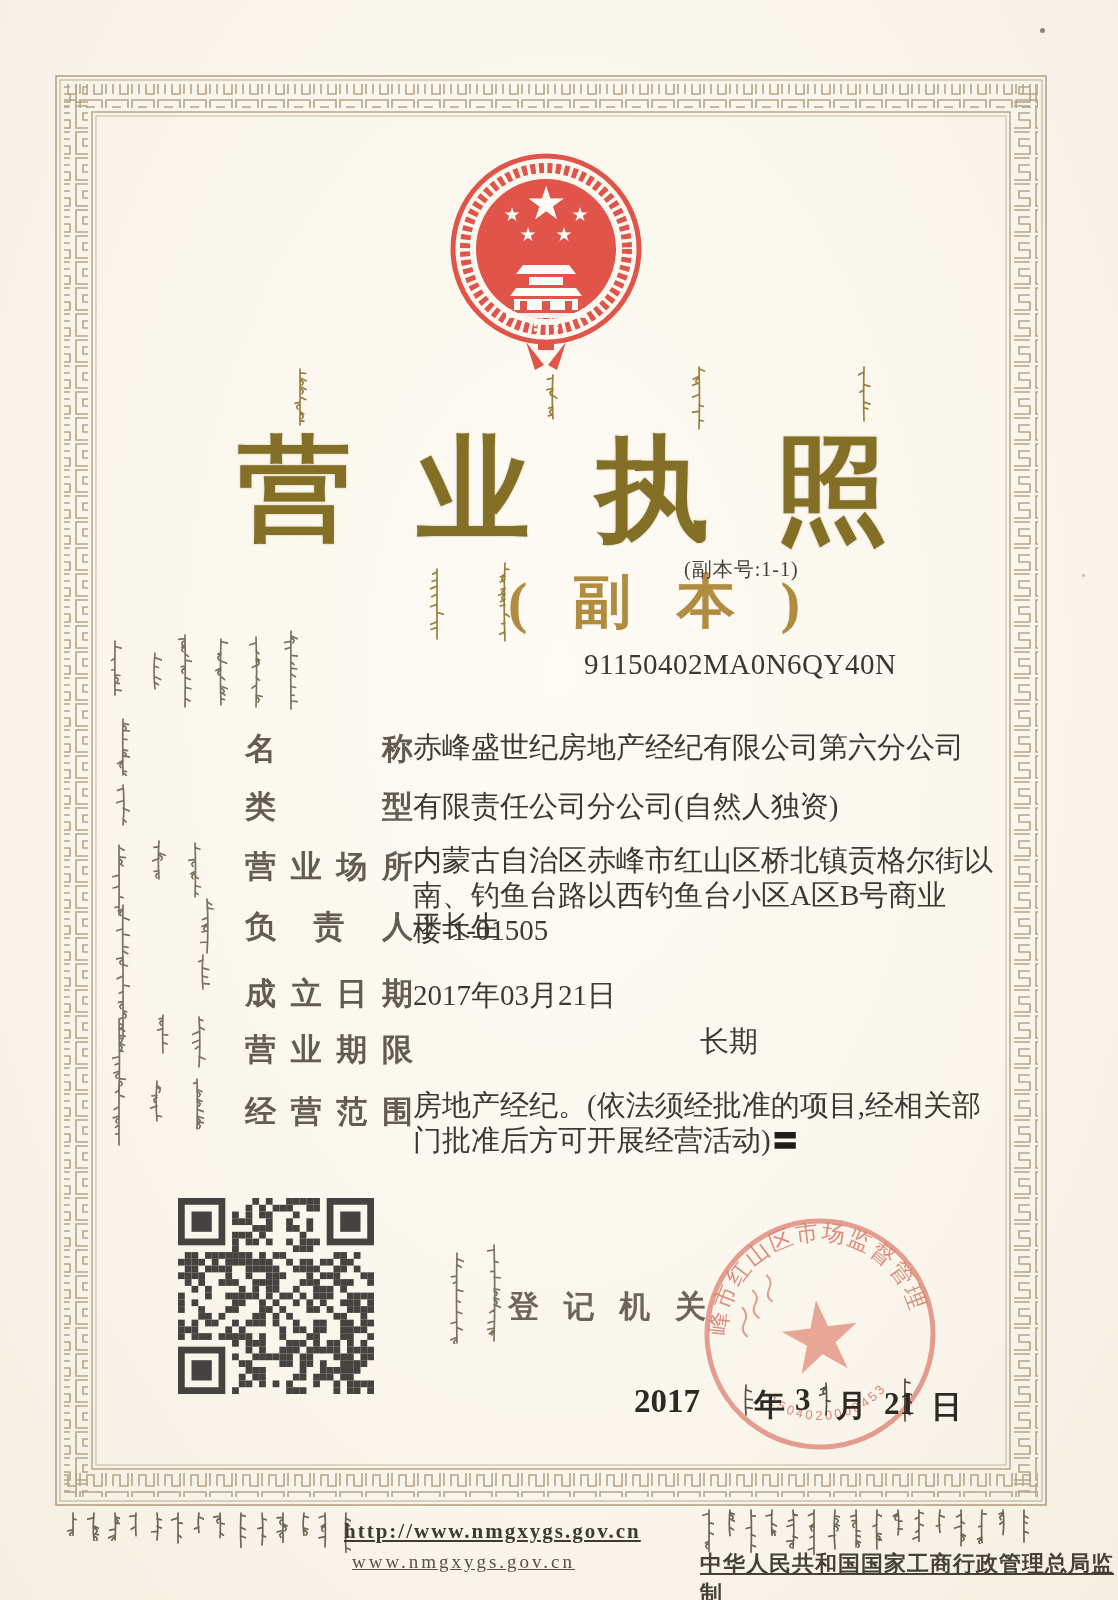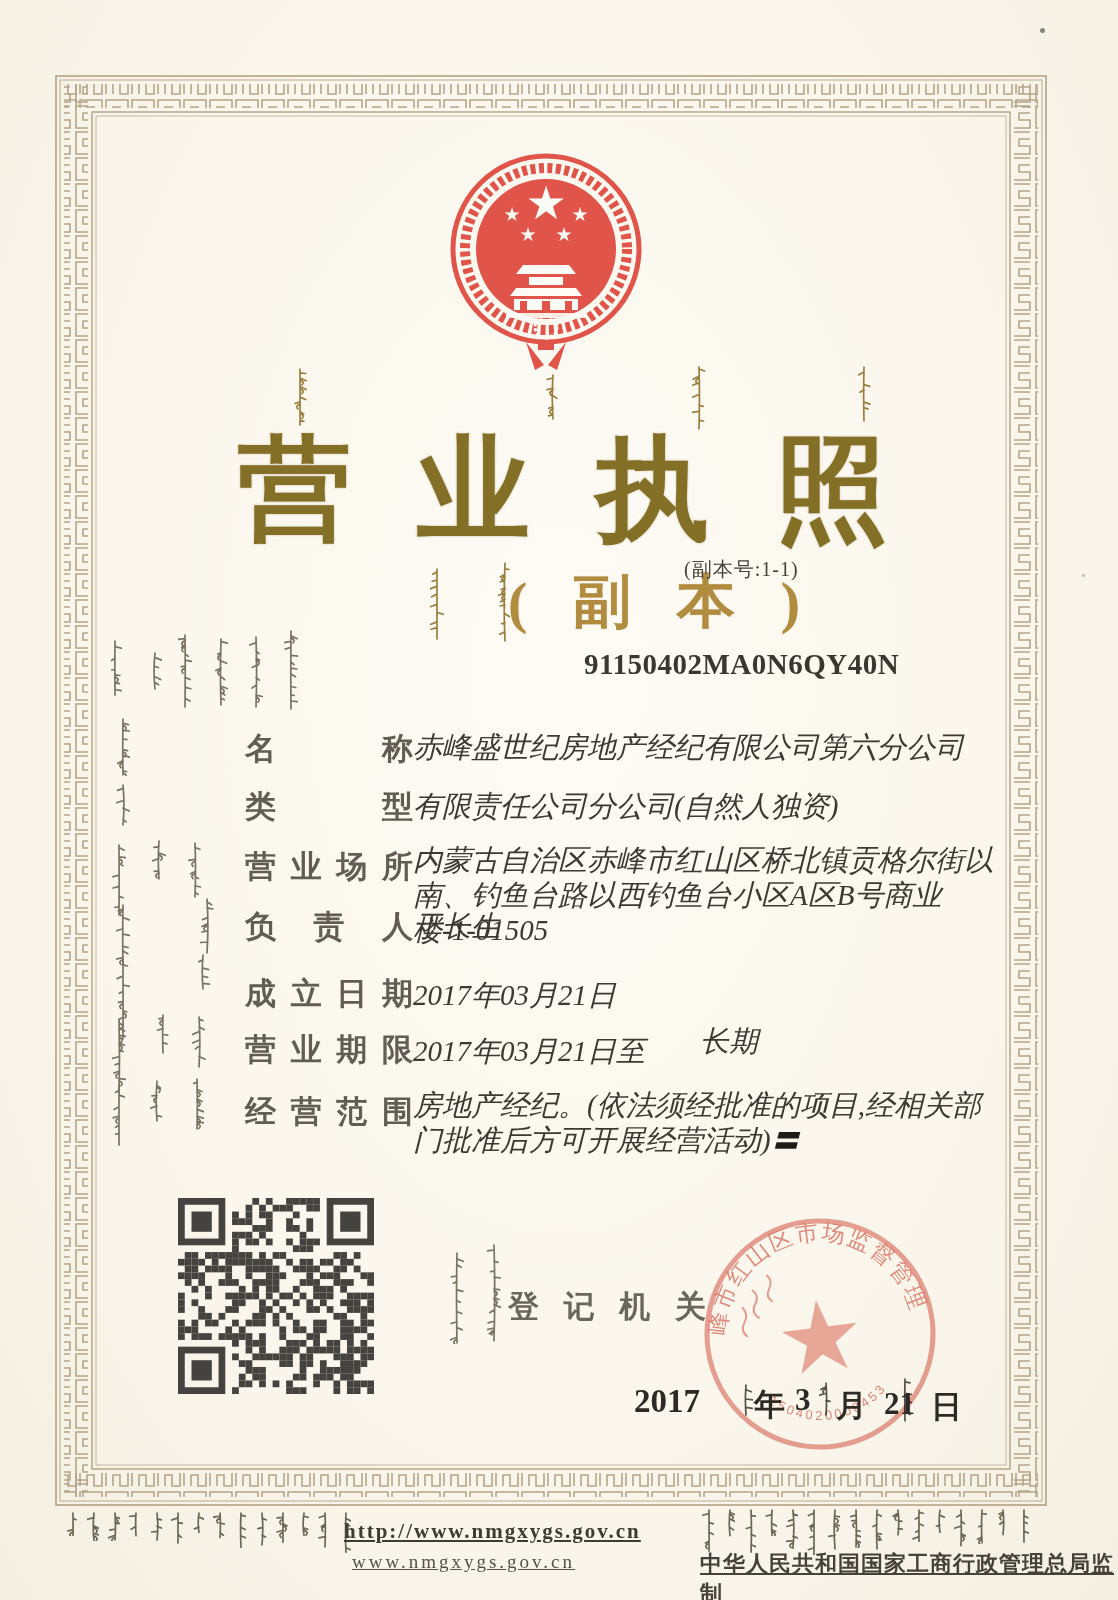--- a/index.html
+++ b/index.html
@@ -26,27 +26,27 @@
     display:flex; justify-content:space-between; align-items:center;
     font-size:58px; color:#b18c3f; font-weight:600;
     text-shadow:0 0 1px rgba(150,115,50,.4);
   }
   #copy-note{ left:684px; top:556px; font-size:20px; color:#45413b; letter-spacing:1px;}
   
   #credit-label{
     left:308px; top:644px; font-family:"Liberation Sans", sans-serif;
     font-size:31px; font-weight:700; color:#55504a; letter-spacing:1px;
   }
-  #credit-value{ left:584px; top:648px; font-size:29px; color:#3a3731; letter-spacing:.5px; font-weight:700;}
+  #credit-value{ left:584px; top:648px; font-size:29px; color:#3a3731; letter-spacing:.5px; font-weight:400;}
   
   .flabel{
     left:245px; width:168px; display:flex; justify-content:space-between;
     font-family:"Liberation Sans", sans-serif; font-size:31px; font-weight:600; color:#625c53;
   }
-  .fvalue{ left:413px; font-size:29px; color:#3c3933; line-height:35px; width:582px;font-style:italic;}
+  .fvalue{ left:413px; font-size:29px; color:#3c3933; line-height:35px; width:582px;}
   
   #reg-label{
     left:508px; top:1286px; width:198px; display:flex; justify-content:space-between;
     font-family:"Liberation Sans", sans-serif; font-size:31px; font-weight:600; color:#6b655c;
   }
   #seal{ left:694px; top:1208px; width:252px; height:252px; opacity:.88; mix-blend-mode:multiply; transform:rotate(-7deg);}
   .dt{ color:#2d2a26; font-size:31px; font-weight:600;}
   #dt-year{left:634px; top:1383px; font-size:33px;}
   #dt-year-u{left:754px; top:1384px;}
   #dt-month{left:795px; top:1382px; font-size:31px;}
@@ -436,21 +436,20 @@
       <span>期</span>
     </div>
   <div class="fvalue abs" style="top:978px">2017年03月21日</div>
 
   <div class="flabel abs" style="top:1029px">
       <span>营</span>
       <span>业</span>
       <span>期</span>
       <span>限</span>
     </div>
-  <div class="fvalue abs" style="top:1034px">2017年03月21日至</div>
   <div class="fvalue abs" style="top:1024px;left:700px;width:120px">长期</div>
 
   <div class="flabel abs" style="top:1091px">
       <span>经</span>
       <span>营</span>
       <span>范</span>
       <span>围</span>
     </div>
   <div class="fvalue abs" style="top:1088px"><span>房地产经纪。(依法须经批准的项目,经相关部门批准后方可开展经营活动)</span><span id="scope-endmark">〓</span></div>
 

